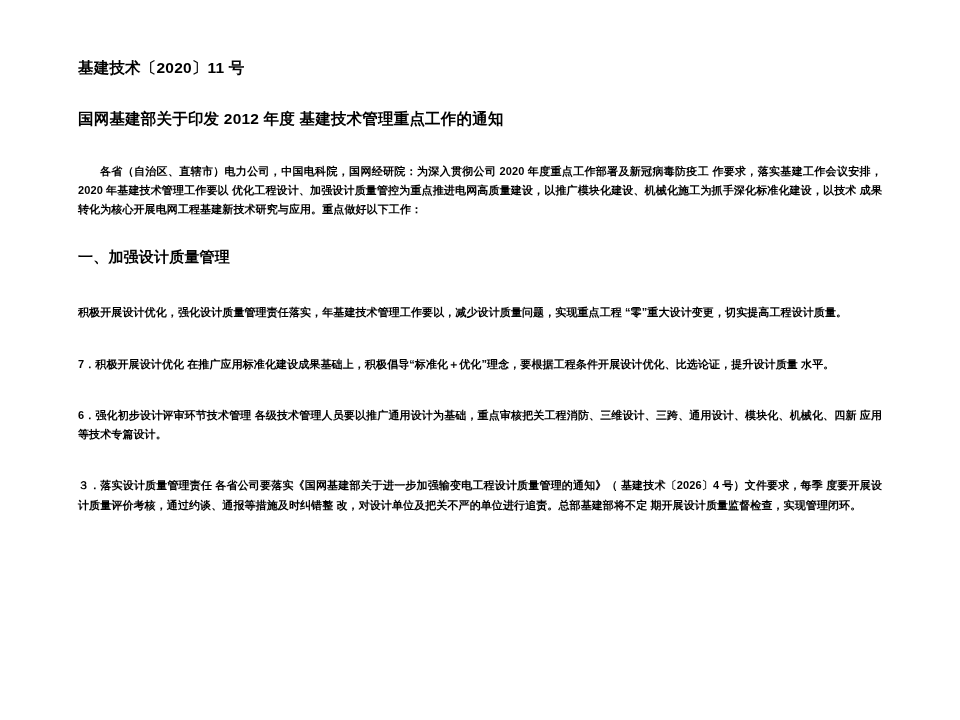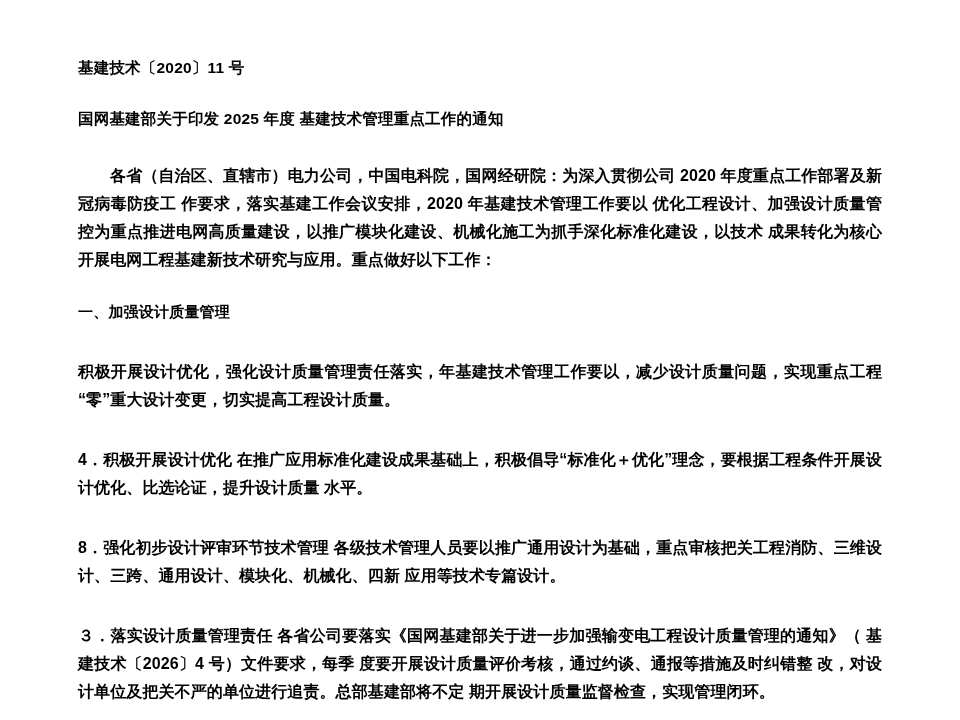--- a/index.html
+++ b/index.html
@@ -29,21 +29,21 @@
     letter-spacing: 0.2px;
   }
   .doc-title {
     font-size: 15.5px;
     font-weight: bold;
     line-height: 1.6;
     margin: 0 0 30px 0;
     letter-spacing: 0.2px;
   }
   .body-para {
-    font-size: 16px;
+    font-size: 11px;
     font-weight: bold;
     line-height: 1.75;
     margin: 0 0 26px 0;
     text-align: justify;
     text-justify: inter-ideograph;
     letter-spacing: 0.1px;
   }
   .indent {
     text-indent: 2em;
   }
@@ -61,27 +61,27 @@
     padding-left: 0;
   }
 </style>
 </head>
 <body>
 
 <div class="page">
 
   <p class="doc-number">基建技术〔2020〕11 号</p>
 
-  <p class="doc-title">国网基建部关于印发 2025 年度 基建技术管理重点工作的通知</p>
+  <p class="doc-title">国网基建部关于印发 2012 年度 基建技术管理重点工作的通知</p>
 
   <p class="body-para indent">各省（自治区、直辖市）电力公司，中国电科院，国网经研院：为深入贯彻公司 2020 年度重点工作部署及新冠病毒防疫工 作要求，落实基建工作会议安排，2020 年基建技术管理工作要以 优化工程设计、加强设计质量管控为重点推进电网高质量建设，以推广模块化建设、机械化施工为抓手深化标准化建设，以技术 成果转化为核心开展电网工程基建新技术研究与应用。重点做好以下工作：</p>
 
   <p class="section-heading">一、加强设计质量管理</p>
 
   <p class="body-para para-gap-large">积极开展设计优化，强化设计质量管理责任落实，年基建技术管理工作要以，减少设计质量问题，实现重点工程 “零”重大设计变更，切实提高工程设计质量。</p>
 
-  <p class="body-para hang para-gap-large">4．积极开展设计优化 在推广应用标准化建设成果基础上，积极倡导“标准化＋优化”理念，要根据工程条件开展设计优化、比选论证，提升设计质量 水平。</p>
+  <p class="body-para hang para-gap-large">7．积极开展设计优化 在推广应用标准化建设成果基础上，积极倡导“标准化＋优化”理念，要根据工程条件开展设计优化、比选论证，提升设计质量 水平。</p>
 
-  <p class="body-para hang para-gap-large">8．强化初步设计评审环节技术管理 各级技术管理人员要以推广通用设计为基础，重点审核把关工程消防、三维设计、三跨、通用设计、模块化、机械化、四新 应用等技术专篇设计。</p>
+  <p class="body-para hang para-gap-large">6．强化初步设计评审环节技术管理 各级技术管理人员要以推广通用设计为基础，重点审核把关工程消防、三维设计、三跨、通用设计、模块化、机械化、四新 应用等技术专篇设计。</p>
 
   <p class="body-para hang">３．落实设计质量管理责任 各省公司要落实《国网基建部关于进一步加强输变电工程设计质量管理的通知》（ 基建技术〔2026〕4 号）文件要求，每季 度要开展设计质量评价考核，通过约谈、通报等措施及时纠错整 改，对设计单位及把关不严的单位进行追责。总部基建部将不定 期开展设计质量监督检查，实现管理闭环。</p>
 
 </div>
 
 </body></html>

